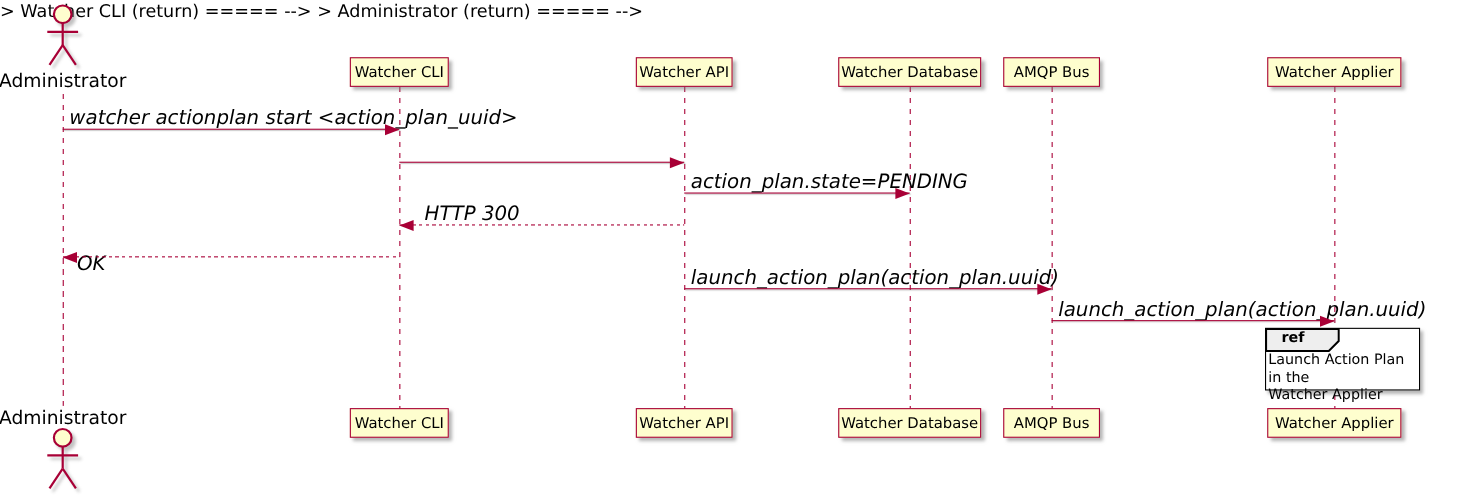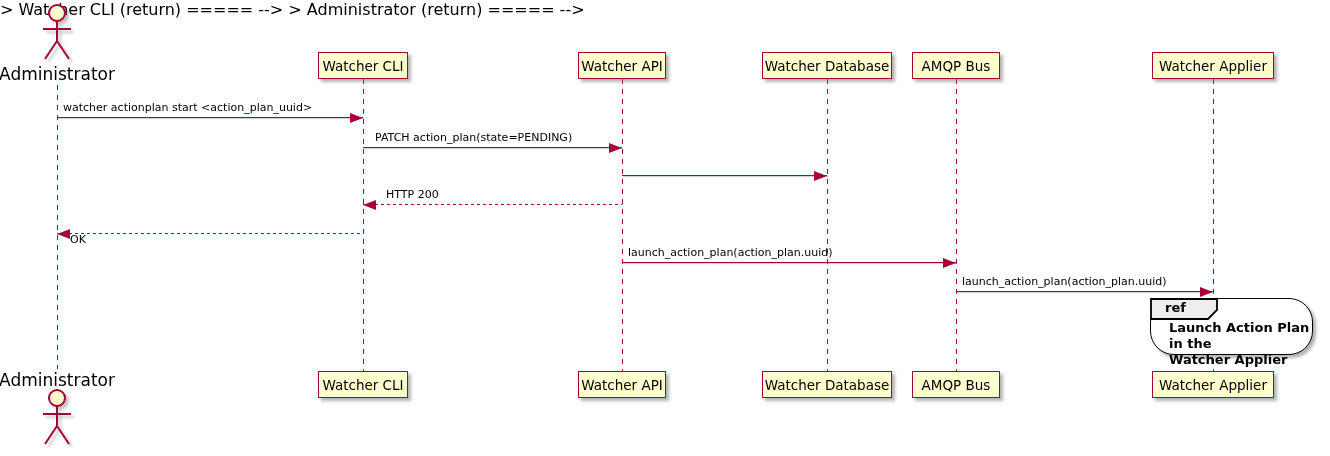--- a/index.html
+++ b/index.html
@@ -19,21 +19,21 @@
   .participant {
     position:absolute; height:27px; box-sizing:border-box;
     background:#FEFECE; border:1.6px solid #A80036;
     box-shadow:3px 3px 3px rgba(120,120,120,0.55);
     display:flex; align-items:center; justify-content:center;
     font-size:13.5px; white-space:nowrap;
   }
 
   
   .msg-label {
-    position:absolute; font-size:11px; white-space:nowrap; line-height:15px;
+    position:absolute; font-size:18px; white-space:nowrap; line-height:15px;font-style:italic;
   }
   .msg-line-solid {
     position:absolute; height:1.2px; background:#A80036;
     box-shadow:1px 1px 1px rgba(130,130,130,0.45);
   }
   .msg-line-dashed {
     position:absolute; height:1.2px;
     background:repeating-linear-gradient(90deg,#A80036 0 3px,transparent 3px 6px);
   }
   .arrow-right {
@@ -57,23 +57,22 @@
   
   .ref-box {
     position:absolute; box-sizing:border-box; background:#ffffff;
     border:1.8px solid #000000; box-shadow:3px 3px 3px rgba(120,120,120,0.55);
   }
   .ref-tab { position:absolute; left:-1px; top:-1px; }
   .ref-keyword {
     position:absolute; left:14px; top:1px; font-weight:bold; font-size:13px;
   }
   .ref-text {
-    position:absolute; left:18px; top:21px; font-size:13px; line-height:16px;
+    position:absolute; left:2px; top:21px; font-size:13px; line-height:16px;
     white-space:pre-line;
-    font-weight:bold;
   }
 </style>
 </head>
 <body>
 
 <div id="diagram">
 
   
   <div class="lifeline" style="left:57px;  top:85px; height:284px;"></div>
   <div class="lifeline" style="left:363px; top:79px; height:292px;"></div>
@@ -108,50 +107,50 @@
   <div class="participant" style="left:1152px;top:52px; width:122px;">
       <span>Watcher Applier</span>
     </div>
 
   
   <div class="msg-label" style="left:63px; top:100px;">watcher actionplan start &lt;action_plan_uuid&gt;</div>
   <div class="msg-line-solid" style="left:57px; top:117px; width:306px;"></div>
   <div class="arrow-right" style="left:350px; top:113px;"></div>
 
   
-  <div class="msg-label" style="left:375px; top:130px;">PATCH action_plan(state=PENDING)</div>
   <div class="msg-line-solid" style="left:363px; top:147px; width:259px;"></div>
   <div class="arrow-right" style="left:609px; top:143px;"></div>
 
   
+  <div class="msg-label" style="left:628px; top:158px;">action_plan.state=PENDING</div>
   <div class="msg-line-solid" style="left:622px; top:175px; width:205px;"></div>
   <div class="arrow-right" style="left:814px; top:171px;"></div>
 
   &gt; Watcher CLI (return) ===== --&gt;
-  <div class="msg-label" style="left:386px; top:187px;">HTTP 200</div>
+  <div class="msg-label" style="left:386px; top:187px;">HTTP 300</div>
   <div class="msg-line-dashed" style="left:363px; top:204px; width:259px;"></div>
   <div class="arrow-left" style="left:363px; top:200px;"></div>
 
   &gt; Administrator (return) ===== --&gt;
   <div class="msg-label" style="left:70px; top:232px;">OK</div>
   <div class="msg-line-dashed" style="left:57px; top:233px; width:306px;"></div>
   <div class="arrow-left" style="left:57px; top:229px;"></div>
 
   
   <div class="msg-label" style="left:628px; top:245px;">launch_action_plan(action_plan.uuid)</div>
   <div class="msg-line-solid" style="left:622px; top:262px; width:334px;"></div>
   <div class="arrow-right" style="left:943px; top:258px;"></div>
 
   
   <div class="msg-label" style="left:962px; top:274px;">launch_action_plan(action_plan.uuid)</div>
   <div class="msg-line-solid" style="left:956px; top:291px; width:257px;"></div>
   <div class="arrow-right" style="left:1200px; top:287px;"></div>
 
   
-  <div class="ref-box" style="left:1150px; top:298px; width:163px; height:57px;border-radius:24px;">
+  <div class="ref-box" style="left:1150px; top:298px; width:141px; height:57px;">
     <svg class="ref-tab" width="69" height="22" viewBox="0 0 69 22">
       <polygon points="1,1 67,1 67,12 58,21 1,21" fill="#EEEEEE" stroke="#000000" stroke-width="1.8"></polygon>
     </svg>
     <div class="ref-keyword">ref</div>
     <div class="ref-text">Launch Action Plan in the
 Watcher Applier</div>
   </div>
 
   
   <div class="participant" style="left:318px; top:371px; width:90px;">

